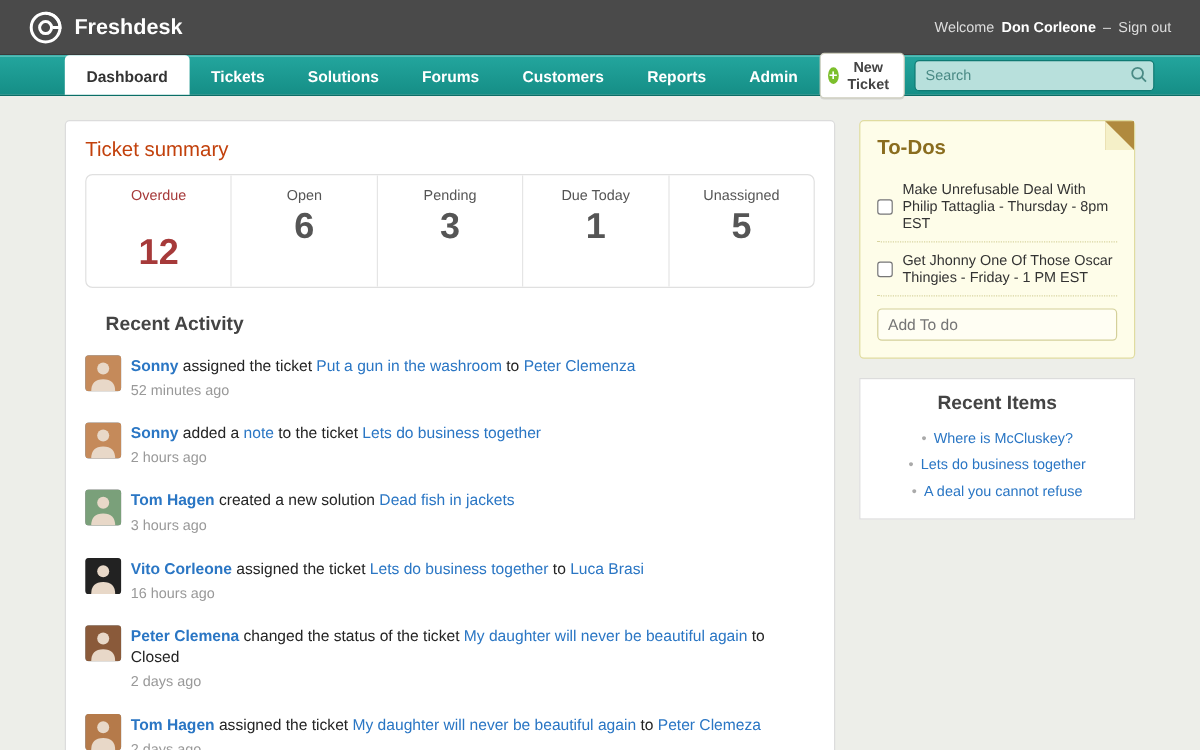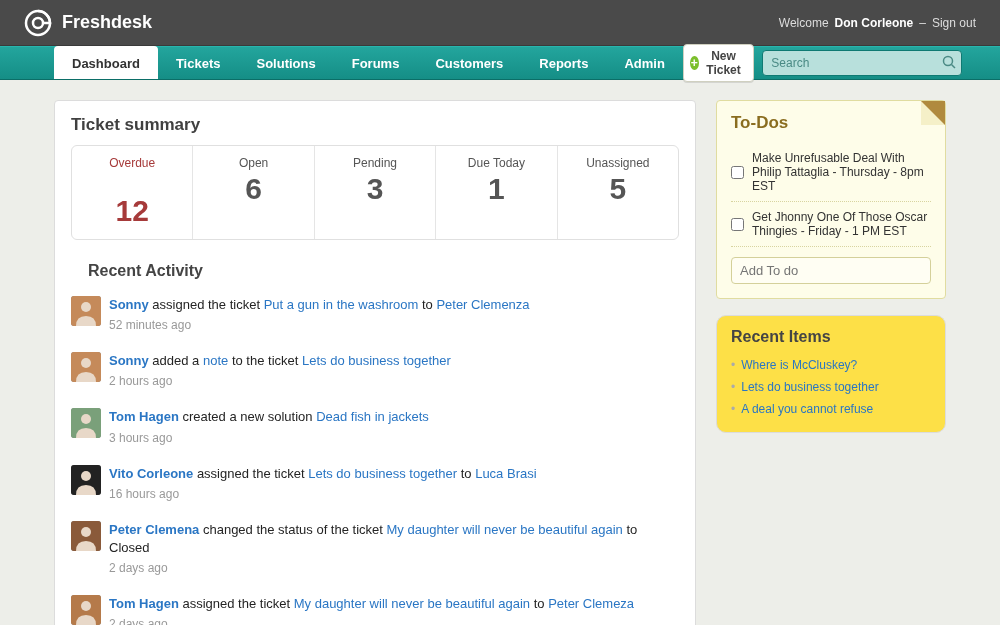--- a/index.html
+++ b/index.html
@@ -28,21 +28,21 @@
 .search-icon { position: absolute; right: 6px; top: 5px; color: #4a8a85; }
 
 
 .page { display: flex; gap: 20px; padding: 20px 54px; align-items: flex-start; }
 .col-main { flex: 1; }
 .col-side { width: 230px; display: flex; flex-direction: column; gap: 16px; }
 
 .panel { background: #fff; border: 1px solid #dcdcdc; border-radius: 4px; }
 
 
-.summary-title { font-size: 17px; font-weight: bold; color: #404040; padding: 14px 16px 10px; }
+.summary-title { font-size: 17px; font-weight: normal; color: #c2410c; padding: 14px 16px 10px; }
 .summary-row { display: flex; border: 1px solid #e0e0e0; border-radius: 6px; margin: 0 16px 16px; overflow: hidden; }
 .summary-cell { flex: 1; text-align: center; padding: 10px 4px 12px; border-right: 1px solid #e5e5e5; cursor: pointer; }
 .summary-cell:last-child { border-right: none; }
 .summary-cell .label { font-size: 12px; color: #555; }
 .summary-cell .value { font-size: 30px; font-weight: bold; color: #555; line-height: 1.1; margin-top: 2px; }
 .summary-cell.overdue .label { color: #a63a3a; }
 .summary-cell.overdue .value { color: #a63a3a; margin-top: 24px; }
 
 
 .section-title { font-size: 16px; font-weight: bold; color: #444; padding: 6px 16px 6px; margin-left: 17px; }
@@ -58,21 +58,21 @@
 
 .todos-box { background: #fefde9; border: 1px solid #e0dca0; border-radius: 4px; padding: 12px 14px 14px; position: relative; }
 .corner-fold { position: absolute; top: 0; right: 0; width: 0; height: 0; border-top: 24px solid #b08a3e; border-left: 24px solid #f5f0c8; }
 .todos-title { font-size: 17px; font-weight: bold; color: #8a6d1f; margin-bottom: 10px; }
 .todo-item { display: flex; gap: 8px; font-size: 12px; color: #333; padding: 8px 0; border-bottom: 1px dotted #d8d4a0; }
 .todo-item:last-of-type { }
 .todo-item input { margin-top: 1px; }
 .todo-input { width: 100%; border: 1px solid #d4d09a; border-radius: 4px; padding: 5px 8px; font-size: 13px; margin-top: 10px; background: #fffef3; color: #999; }
 
 
-.recent-box { background: #fde047; border: 1px solid #dcdcdc; border-radius: 10px; padding: 12px 14px; }
+.recent-box { background: #ffffff; border: 1px solid #dcdcdc; border-radius: 0; padding: 12px 14px; text-align: center; }
 .recent-title { font-size: 16px; font-weight: bold; color: #444; margin-bottom: 8px; }
 .recent-list { list-style: none; }
 .recent-list li { font-size: 12px; padding: 4px 0; color: #2a76c4; }
 .recent-list li::before { content: "•"; color: #aaa; margin-right: 6px; }
 
 </style>
 </head>
 <body>
 
 <div class="topbar">

